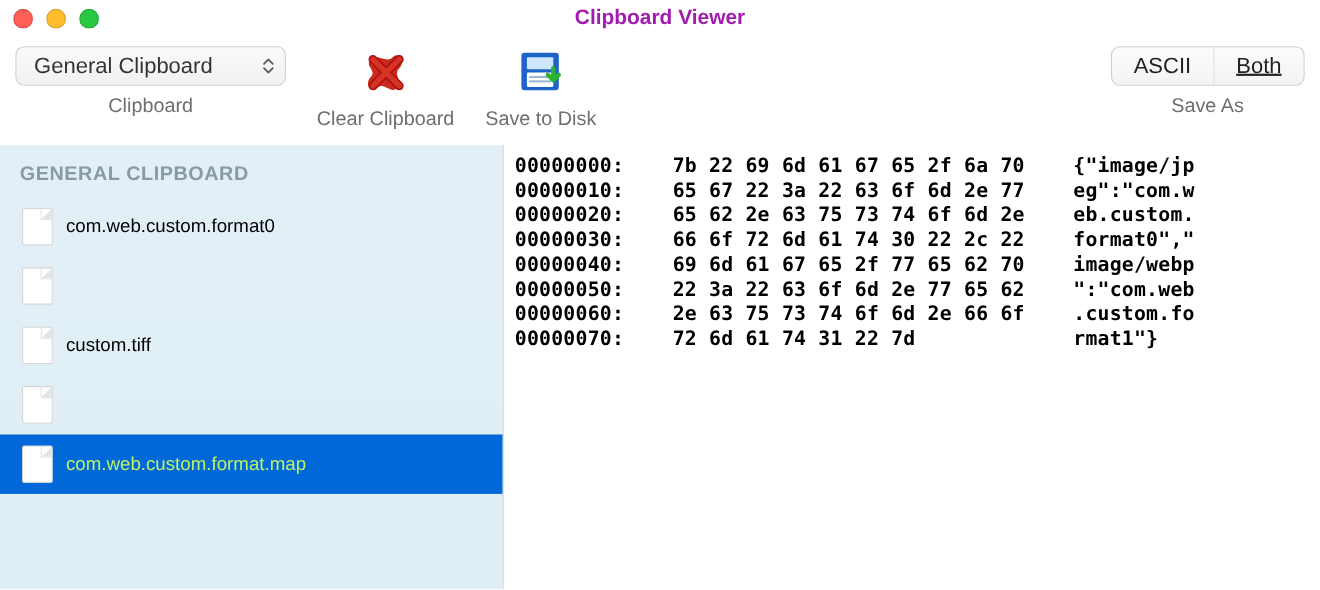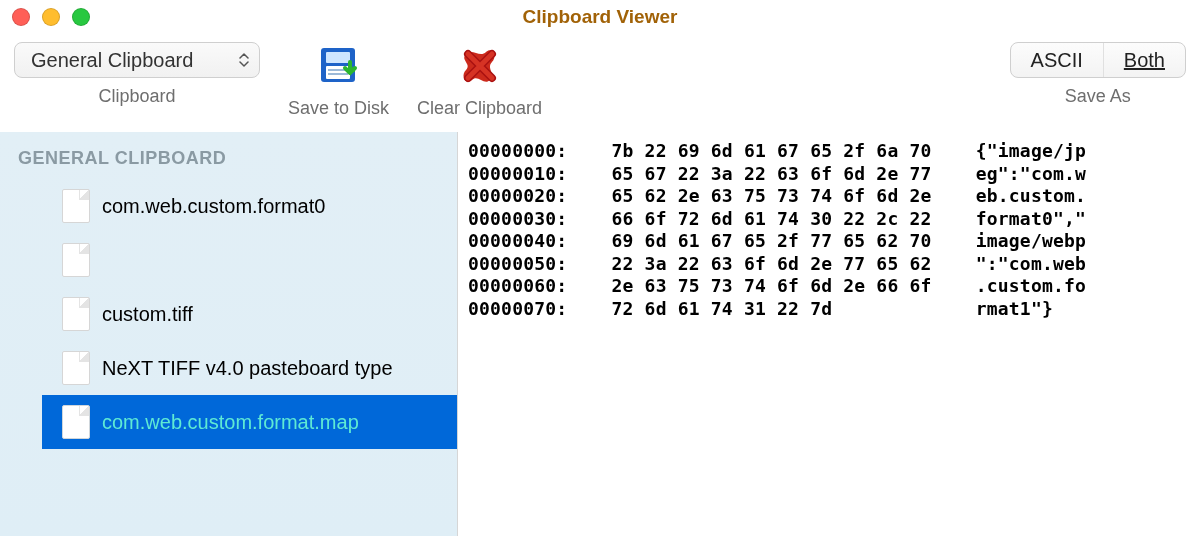--- a/index.html
+++ b/index.html
@@ -28,21 +28,21 @@
   }
   .dot.red { background: #ff5f57; border: 0.5px solid rgba(0,0,0,0.15); }
   .dot.yellow { background: #ffbd2e; border: 0.5px solid rgba(0,0,0,0.15); }
   .dot.green { background: #28c840; border: 0.5px solid rgba(0,0,0,0.15); }
   .window-title {
     position: absolute;
     left: 0; right: 0;
     text-align: center;
     font-weight: 700;
     font-size: 19px;
-    color: #a16207;
+    color: #a21caf;
   }
 
   
   .toolbar {
     height: 98px;
     display: flex;
     align-items: flex-start;
     padding: 8px 14px 0 14px;
     gap: 28px;
   }
@@ -110,27 +110,26 @@
     color: #8a9aa3;
     font-weight: 700;
     letter-spacing: 0.5px;
     font-size: 18px;
   }
   .list-item {
     display: flex;
     align-items: center;
     gap: 12px;
     padding: 10px 14px 10px 20px;
-    font-size: 20px;
+    font-size: 17px;
     color: #000;
-    margin-left: 42px;
   }
   .list-item.selected {
     background: #0068d9;
-    color: #5eead4;
+    color: #bef264;
   }
   .file-icon {
     width: 28px; height: 34px;
     background: #fff;
     border: 1px solid #d6d6d6;
     border-radius: 2px;
     position: relative;
   }
   .file-icon::after {
     content: "";
@@ -182,43 +181,43 @@
               <path d="M1 5 L5 1 L9 5 M1 9 L5 13 L9 9" stroke="#555" stroke-width="1.5" fill="none" stroke-linecap="round" stroke-linejoin="round"></path>
             </svg>
         </span>
       </div>
       <div class="tb-label">Clipboard</div>
     </div>
 
     <div class="tb-col">
       <div class="icon-box">
         <svg width="44" height="44" viewBox="0 0 44 44">
+          <path d="M8 10 C14 4, 22 14, 28 8 C34 2, 40 12, 34 18 C28 24, 38 30, 32 36 C26 42, 20 30, 14 36 C8 42, 2 32, 8 26 C14 20, 2 16, 8 10 Z" fill="#cc2a1c"></path>
+          <path d="M10 10 L34 34 M34 10 L10 34" stroke="#a11" stroke-width="8" stroke-linecap="round"></path>
+          <path d="M10 10 L34 34 M34 10 L10 34" stroke="#d63324" stroke-width="5" stroke-linecap="round"></path>
+        </svg>
+      </div>
+      <div class="tb-label">Clear Clipboard</div>
+    </div>
+
+    <div class="tb-col">
+      <div class="icon-box">
+        <svg width="44" height="44" viewBox="0 0 44 44">
           <rect x="4" y="4" width="34" height="34" rx="3" fill="#1e63c8"></rect>
           <rect x="9" y="8" width="24" height="11" rx="1" fill="#cfe6ff"></rect>
           <rect x="9" y="22" width="24" height="13" rx="1" fill="#ffffff"></rect>
           <rect x="11" y="25" width="20" height="2" fill="#9cb9d8"></rect>
           <rect x="11" y="29" width="20" height="2" fill="#9cb9d8"></rect>
           <path d="M30 18 L30 30 L26 26 L34 26 Z" transform="translate(4,2)" fill="#27ae2f"></path>
           <path d="M33 18 v10 M28 24 l5 5 l5 -5" stroke="#2bb52f" stroke-width="4" fill="none" stroke-linecap="round" stroke-linejoin="round"></path>
         </svg>
       </div>
       <div class="tb-label">Save to Disk</div>
     </div>
 
-    <div class="tb-col">
-      <div class="icon-box">
-        <svg width="44" height="44" viewBox="0 0 44 44">
-          <path d="M8 10 C14 4, 22 14, 28 8 C34 2, 40 12, 34 18 C28 24, 38 30, 32 36 C26 42, 20 30, 14 36 C8 42, 2 32, 8 26 C14 20, 2 16, 8 10 Z" fill="#cc2a1c"></path>
-          <path d="M10 10 L34 34 M34 10 L10 34" stroke="#a11" stroke-width="8" stroke-linecap="round"></path>
-          <path d="M10 10 L34 34 M34 10 L10 34" stroke="#d63324" stroke-width="5" stroke-linecap="round"></path>
-        </svg>
-      </div>
-      <div class="tb-label">Clear Clipboard</div>
-    </div>
-
     <div class="right-group">
       <div class="segmented">
         <div class="seg">ASCII</div>
         <div class="seg">Both</div>
       </div>
       <div class="tb-label">Save As</div>
     </div>
   </div>
 
   <div class="content">
@@ -231,21 +230,20 @@
       </div>
       <div class="list-item">
         <div class="file-icon"></div>
       </div>
       <div class="list-item">
         <div class="file-icon"></div>
         <span>custom.tiff</span>
       </div>
       <div class="list-item">
         <div class="file-icon"></div>
-        <span>NeXT TIFF v4.0 pasteboard type</span>
       </div>
       <div class="list-item selected">
         <div class="file-icon"></div>
         <span>com.web.custom.format.map</span>
       </div>
     </div>
 
     <div class="hexpane" id="hexpane">00000000:    7b 22 69 6d 61 67 65 2f 6a 70    {"image/jp
 00000010:    65 67 22 3a 22 63 6f 6d 2e 77    eg":"com.w
 00000020:    65 62 2e 63 75 73 74 6f 6d 2e    eb.custom.

